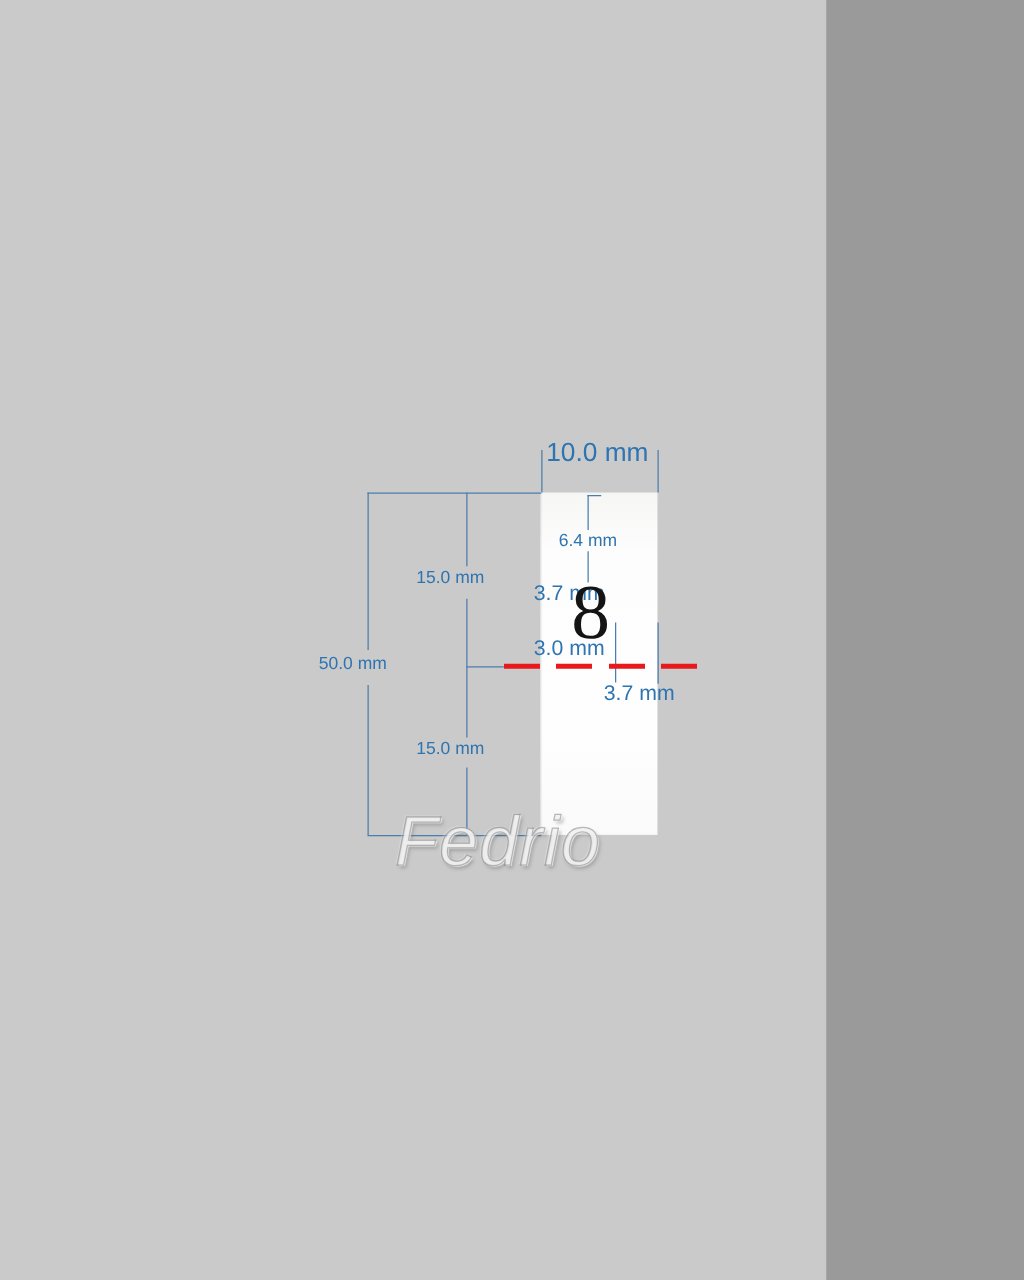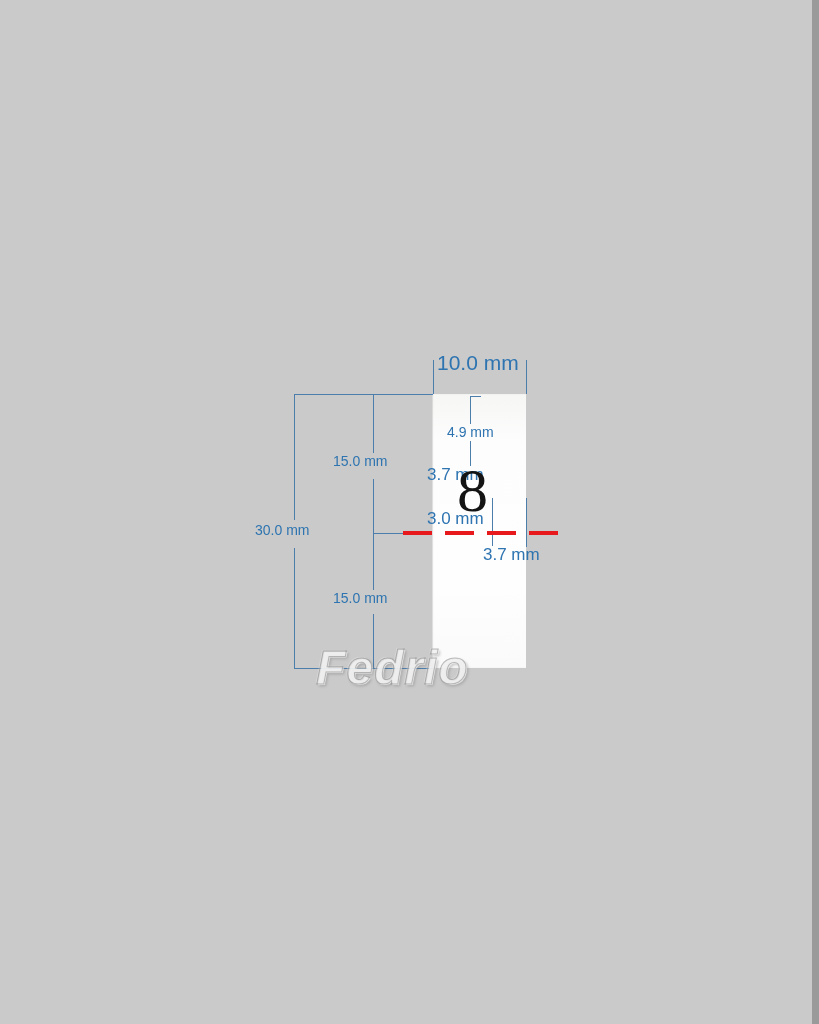--- a/index.html
+++ b/index.html
@@ -2,21 +2,21 @@
 <html><head>
 <meta charset="utf-8">
 <style>
   html, body {
     margin: 0;
     padding: 0;
     background: #9a9a9a;
   }
   .stage {
     position: relative;
-    width: 812px;
+    width: 661px;
     height: 1024px;
     background: #c9cac9;
     overflow: hidden;
     font-family: "Liberation Sans", sans-serif;
   }
   
   .blank {
     position: absolute;
     left: 432px;
     top: 394px;
@@ -60,23 +60,23 @@
     font-family: "Liberation Serif", serif;
     font-size: 62px;
     line-height: 1.0;
     color: #141414;
   }
   
   .watermark {
     position: absolute;
     left: 316px;
     top: 640px;
-    font-size: 48px;
+    font-size: 56px;
     font-style: italic;
-    font-weight: bold;
+    font-weight: normal;
     letter-spacing: 1px;
     white-space: nowrap;
     color: rgba(216,216,216,0.28);
     -webkit-text-stroke: 1px rgba(110,110,110,0.45);
     text-shadow:
       1px 1px 1px rgba(255,255,255,0.85),
       -1px -1px 1px rgba(255,255,255,0.35),
       2px 2px 3px rgba(95,95,95,0.40);
   }
 </style>
@@ -89,34 +89,34 @@
 
   <div class="line vline" style="left:433px; top:360px; height:34px;"></div>
   <div class="line vline" style="left:526px; top:360px; height:34px;"></div>
   <div class="dim dim-xl" style="left:437px; top:351px;">10.0 mm</div>
 
   <div class="line hline" style="left:294px; top:394px; width:139px;"></div>
   <div class="line hline" style="left:294px; top:668px; width:139px;"></div>
 
   <div class="line vline" style="left:294px; top:394px; height:126px;"></div>
   <div class="line vline" style="left:294px; top:548px; height:120px;"></div>
-  <div class="dim dim-lg" style="left:255px; top:523px;">30.0 mm</div>
+  <div class="dim dim-lg" style="left:255px; top:523px;">50.0 mm</div>
 
   <div class="line vline" style="left:373px; top:394px; height:59px;"></div>
   <div class="line vline" style="left:373px; top:479px; height:111px;"></div>
   <div class="line vline" style="left:373px; top:614px; height:54px;"></div>
   <div class="dim dim-lg" style="left:333px; top:454px;">15.0 mm</div>
   <div class="dim dim-lg" style="left:333px; top:591px;">15.0 mm</div>
 
   <div class="line hline" style="left:373px; top:533px; width:30px;"></div>
 
   <div class="line hline" style="left:470px; top:396px; width:11px;"></div>
   <div class="line vline" style="left:470px; top:396px; height:28px;"></div>
   <div class="line vline" style="left:470px; top:441px; height:25px;"></div>
-  <div class="dim dim-md" style="left:447px; top:425px;">4.9 mm</div>
+  <div class="dim dim-md" style="left:447px; top:425px;">6.4 mm</div>
   <div class="dim dim-sm" style="left:427px; top:466px;">3.7 mm</div>
 
   <div class="part-number">8</div>
 
   <div class="line vline" style="left:492px; top:498px; height:48px;"></div>
   <div class="line vline" style="left:526px; top:498px; height:49px;"></div>
   <div class="dim dim-sm" style="left:427px; top:510px;">3.0 mm</div>
 
   <div class="centerline"></div>
 

